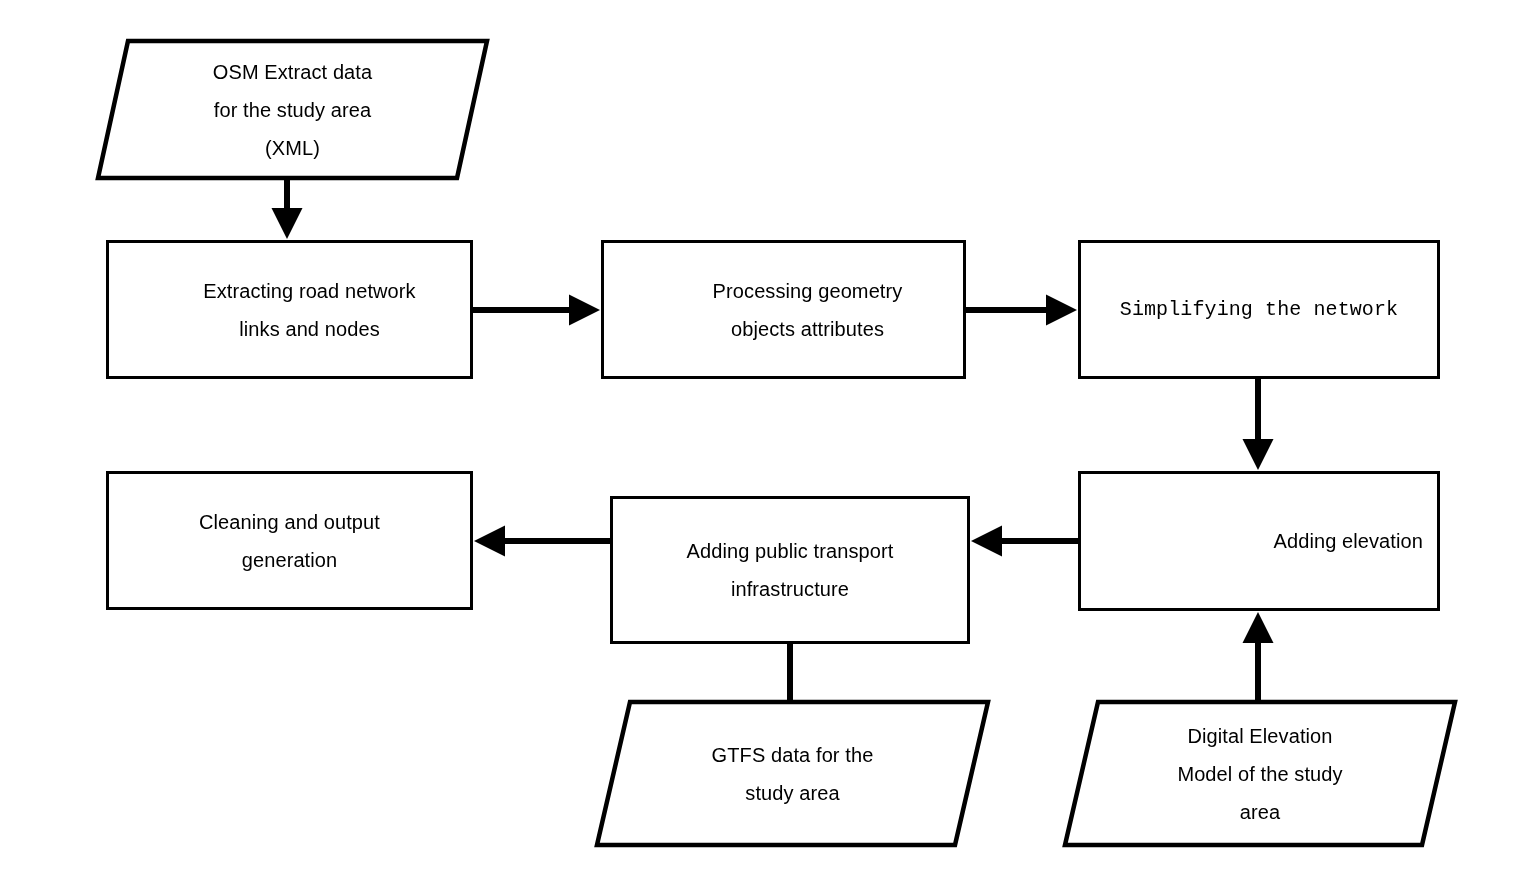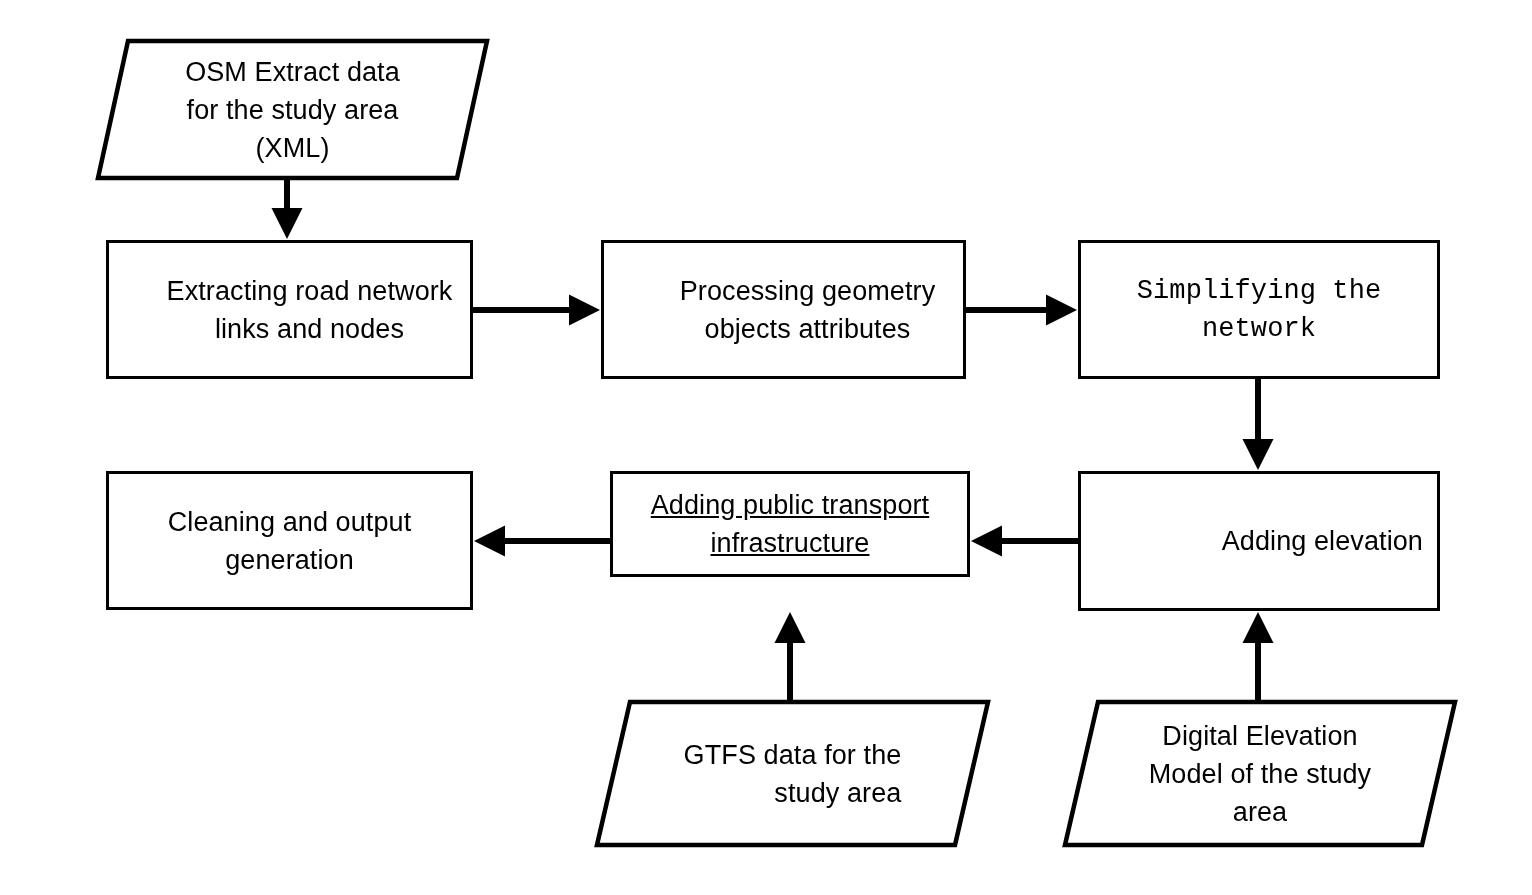--- a/index.html
+++ b/index.html
@@ -25,21 +25,21 @@
     height: 895px;
   }
   .node {
     position: absolute;
     box-sizing: border-box;
     display: flex;
     align-items: center;
     justify-content: center;
     text-align: center;
     color: #000000;
-    font-size: 27px;
+    font-size: 20px;
     line-height: 38px;
     letter-spacing: 0.1px;
   }
   .node.process {
     border: 3px solid #000000;
     background: #ffffff;
   }
   .node.data {
     background: transparent;
     border: none;
@@ -124,30 +124,30 @@
 
   <div class="node process" style="left:1078px; top:240px; width:362px; height:139px;font-family:Liberation Mono, monospace;">
     <span class="label">Simplifying the network</span>
   </div>
 
   <div class="node process" style="left:106px; top:471px; width:367px; height:139px;">
     <span class="label">Cleaning and output
 generation</span>
   </div>
 
-  <div class="node process" style="left:610px; top:471px; width:360px; height:106px;text-decoration:underline;">
+  <div class="node process" style="left:610px; top:496px; width:360px; height:148px;">
     <span class="label">Adding public transport
 infrastructure</span>
   </div>
 
   <div class="node process" style="left:1078px; top:471px; width:362px; height:140px;justify-content:flex-end;">
     <span class="label">Adding elevation</span>
   </div>
 
-  <div class="node data" style="left:594px; top:699px; width:397px; height:149px;text-align:right;">
+  <div class="node data" style="left:594px; top:699px; width:397px; height:149px;">
     <svg class="data-shape" viewBox="0 0 397 149" preserveAspectRatio="none" xmlns="http://www.w3.org/2000/svg">
       <polygon points="36,3 394,3 361,146 3,146" fill="#ffffff" stroke="#000000" stroke-width="4.5"></polygon>
     </svg>
     <span class="label">GTFS data for the
 study area</span>
   </div>
 
   <div class="node data" style="left:1062px; top:699px; width:396px; height:149px;justify-content:center;">
     <svg class="data-shape" viewBox="0 0 396 149" preserveAspectRatio="none" xmlns="http://www.w3.org/2000/svg">
       <polygon points="36,3 393,3 360,146 3,146" fill="#ffffff" stroke="#000000" stroke-width="4.5"></polygon>

